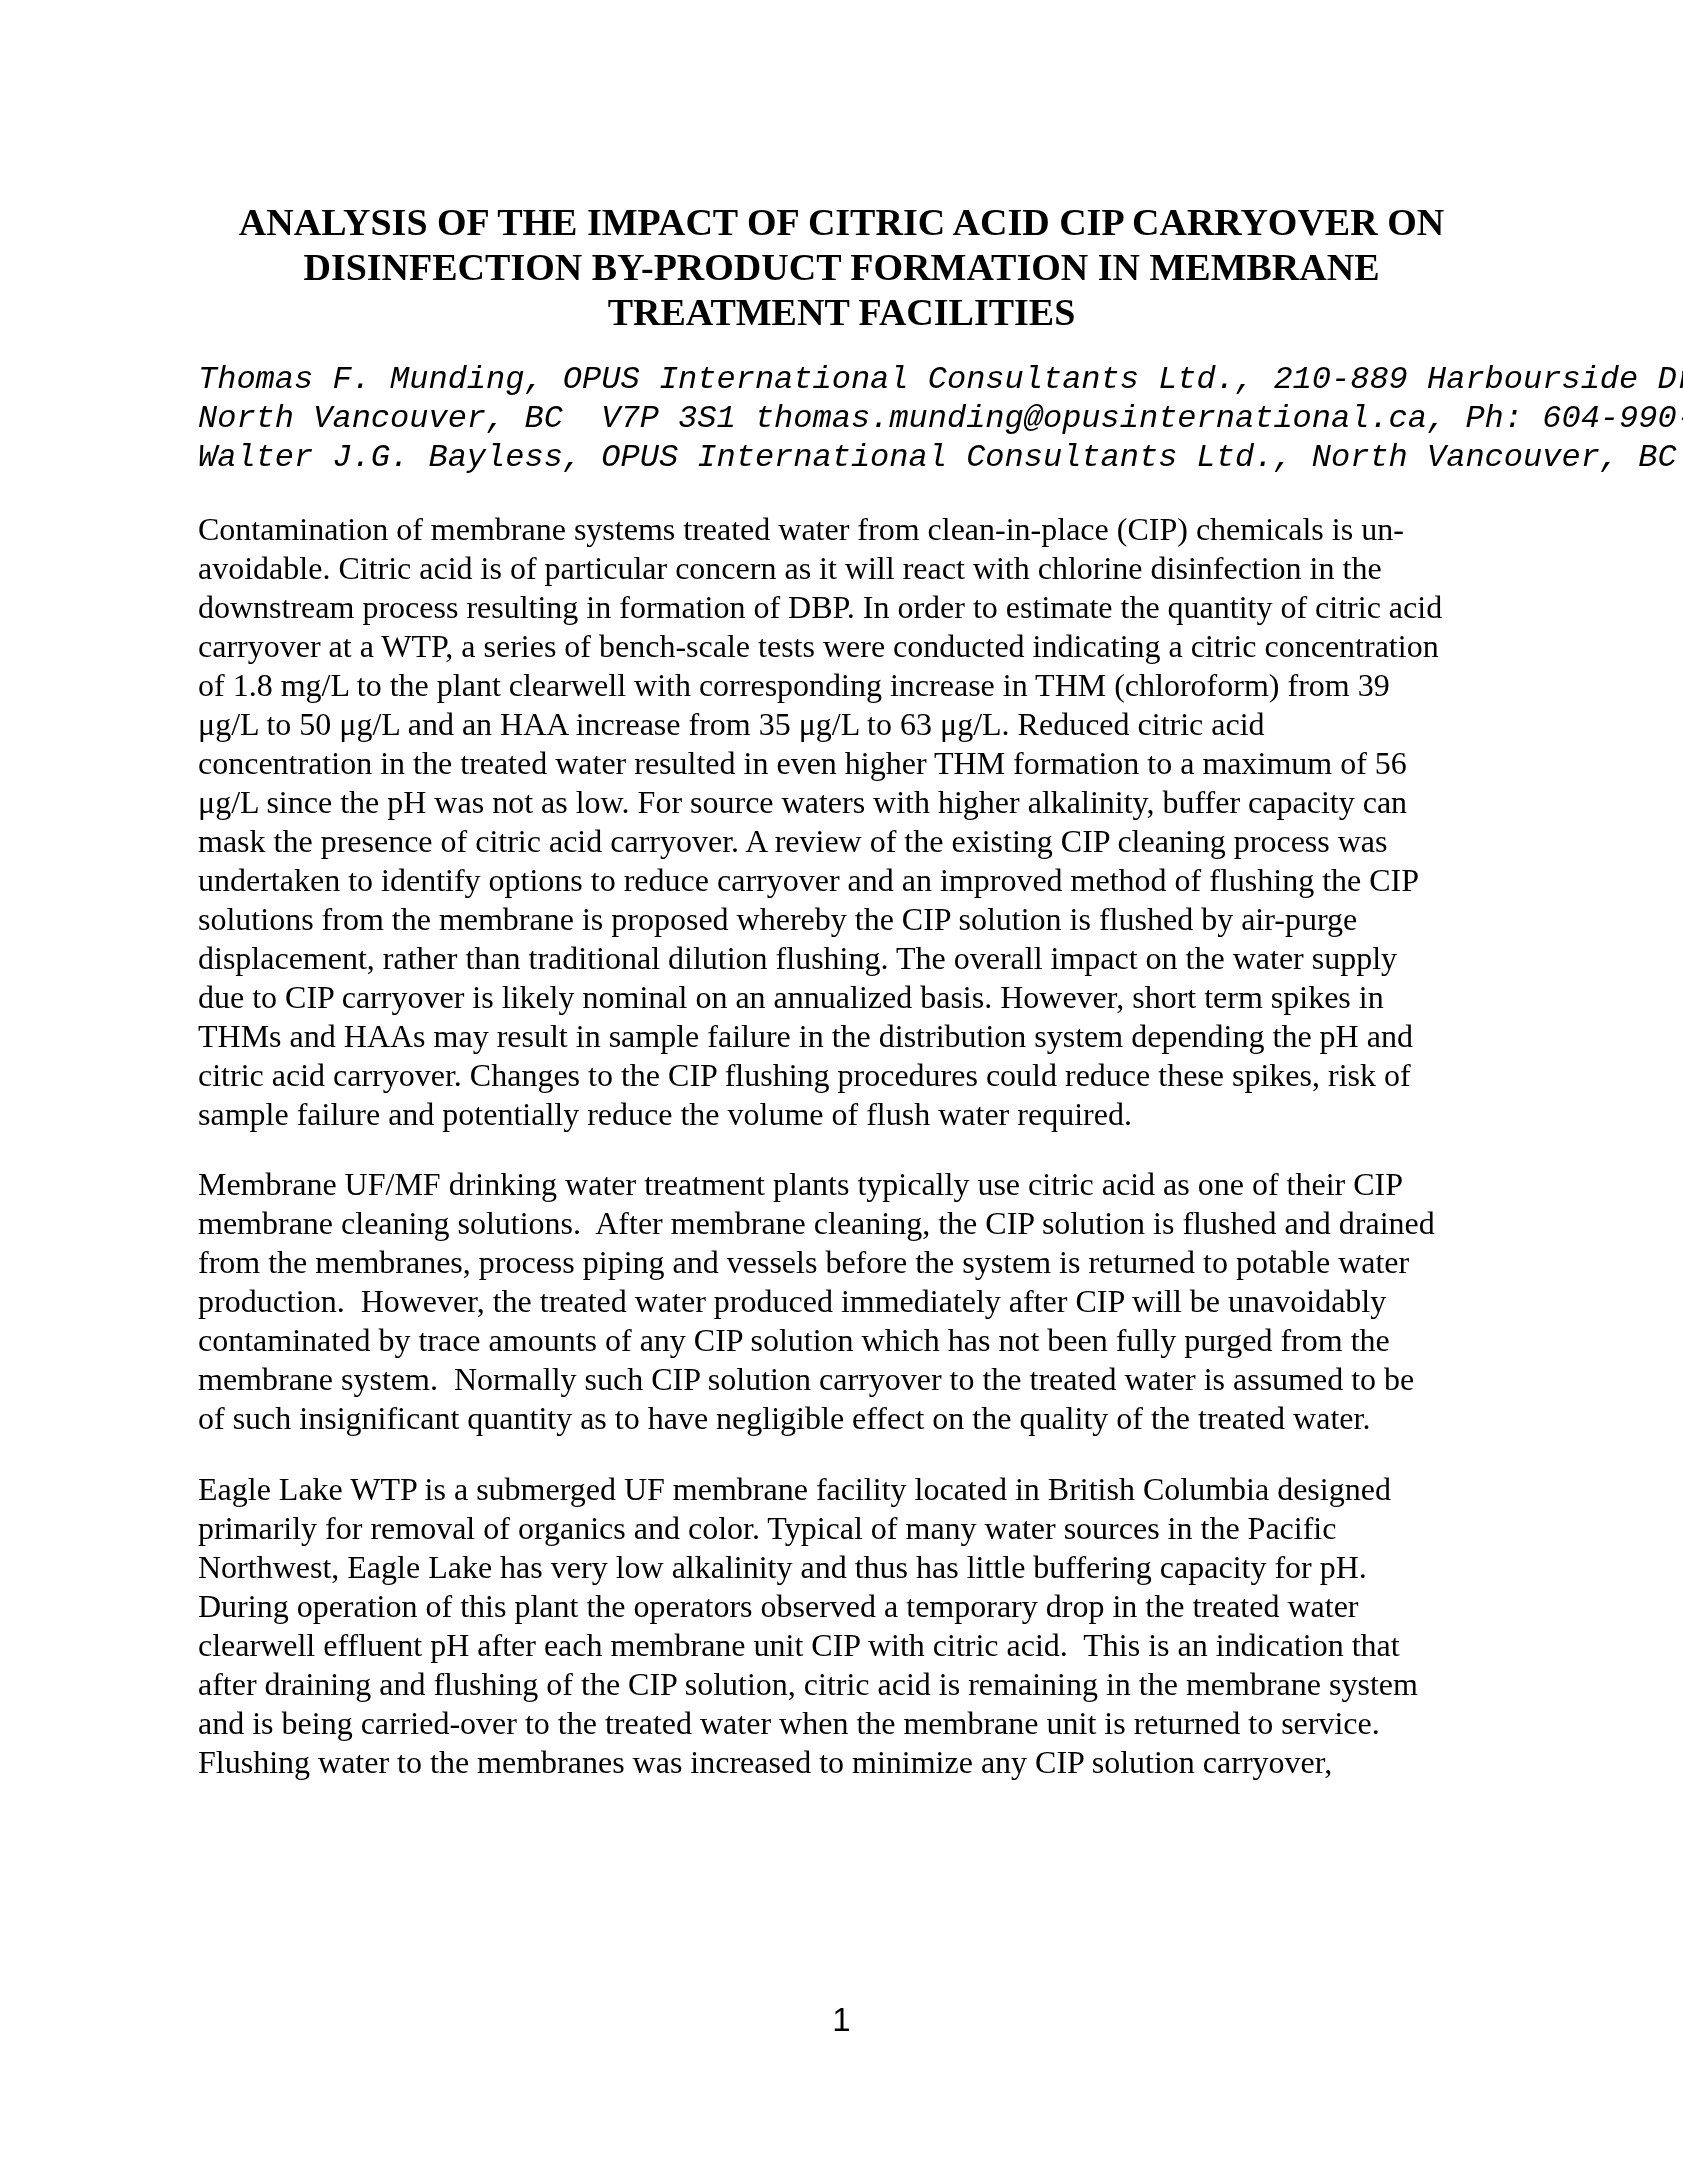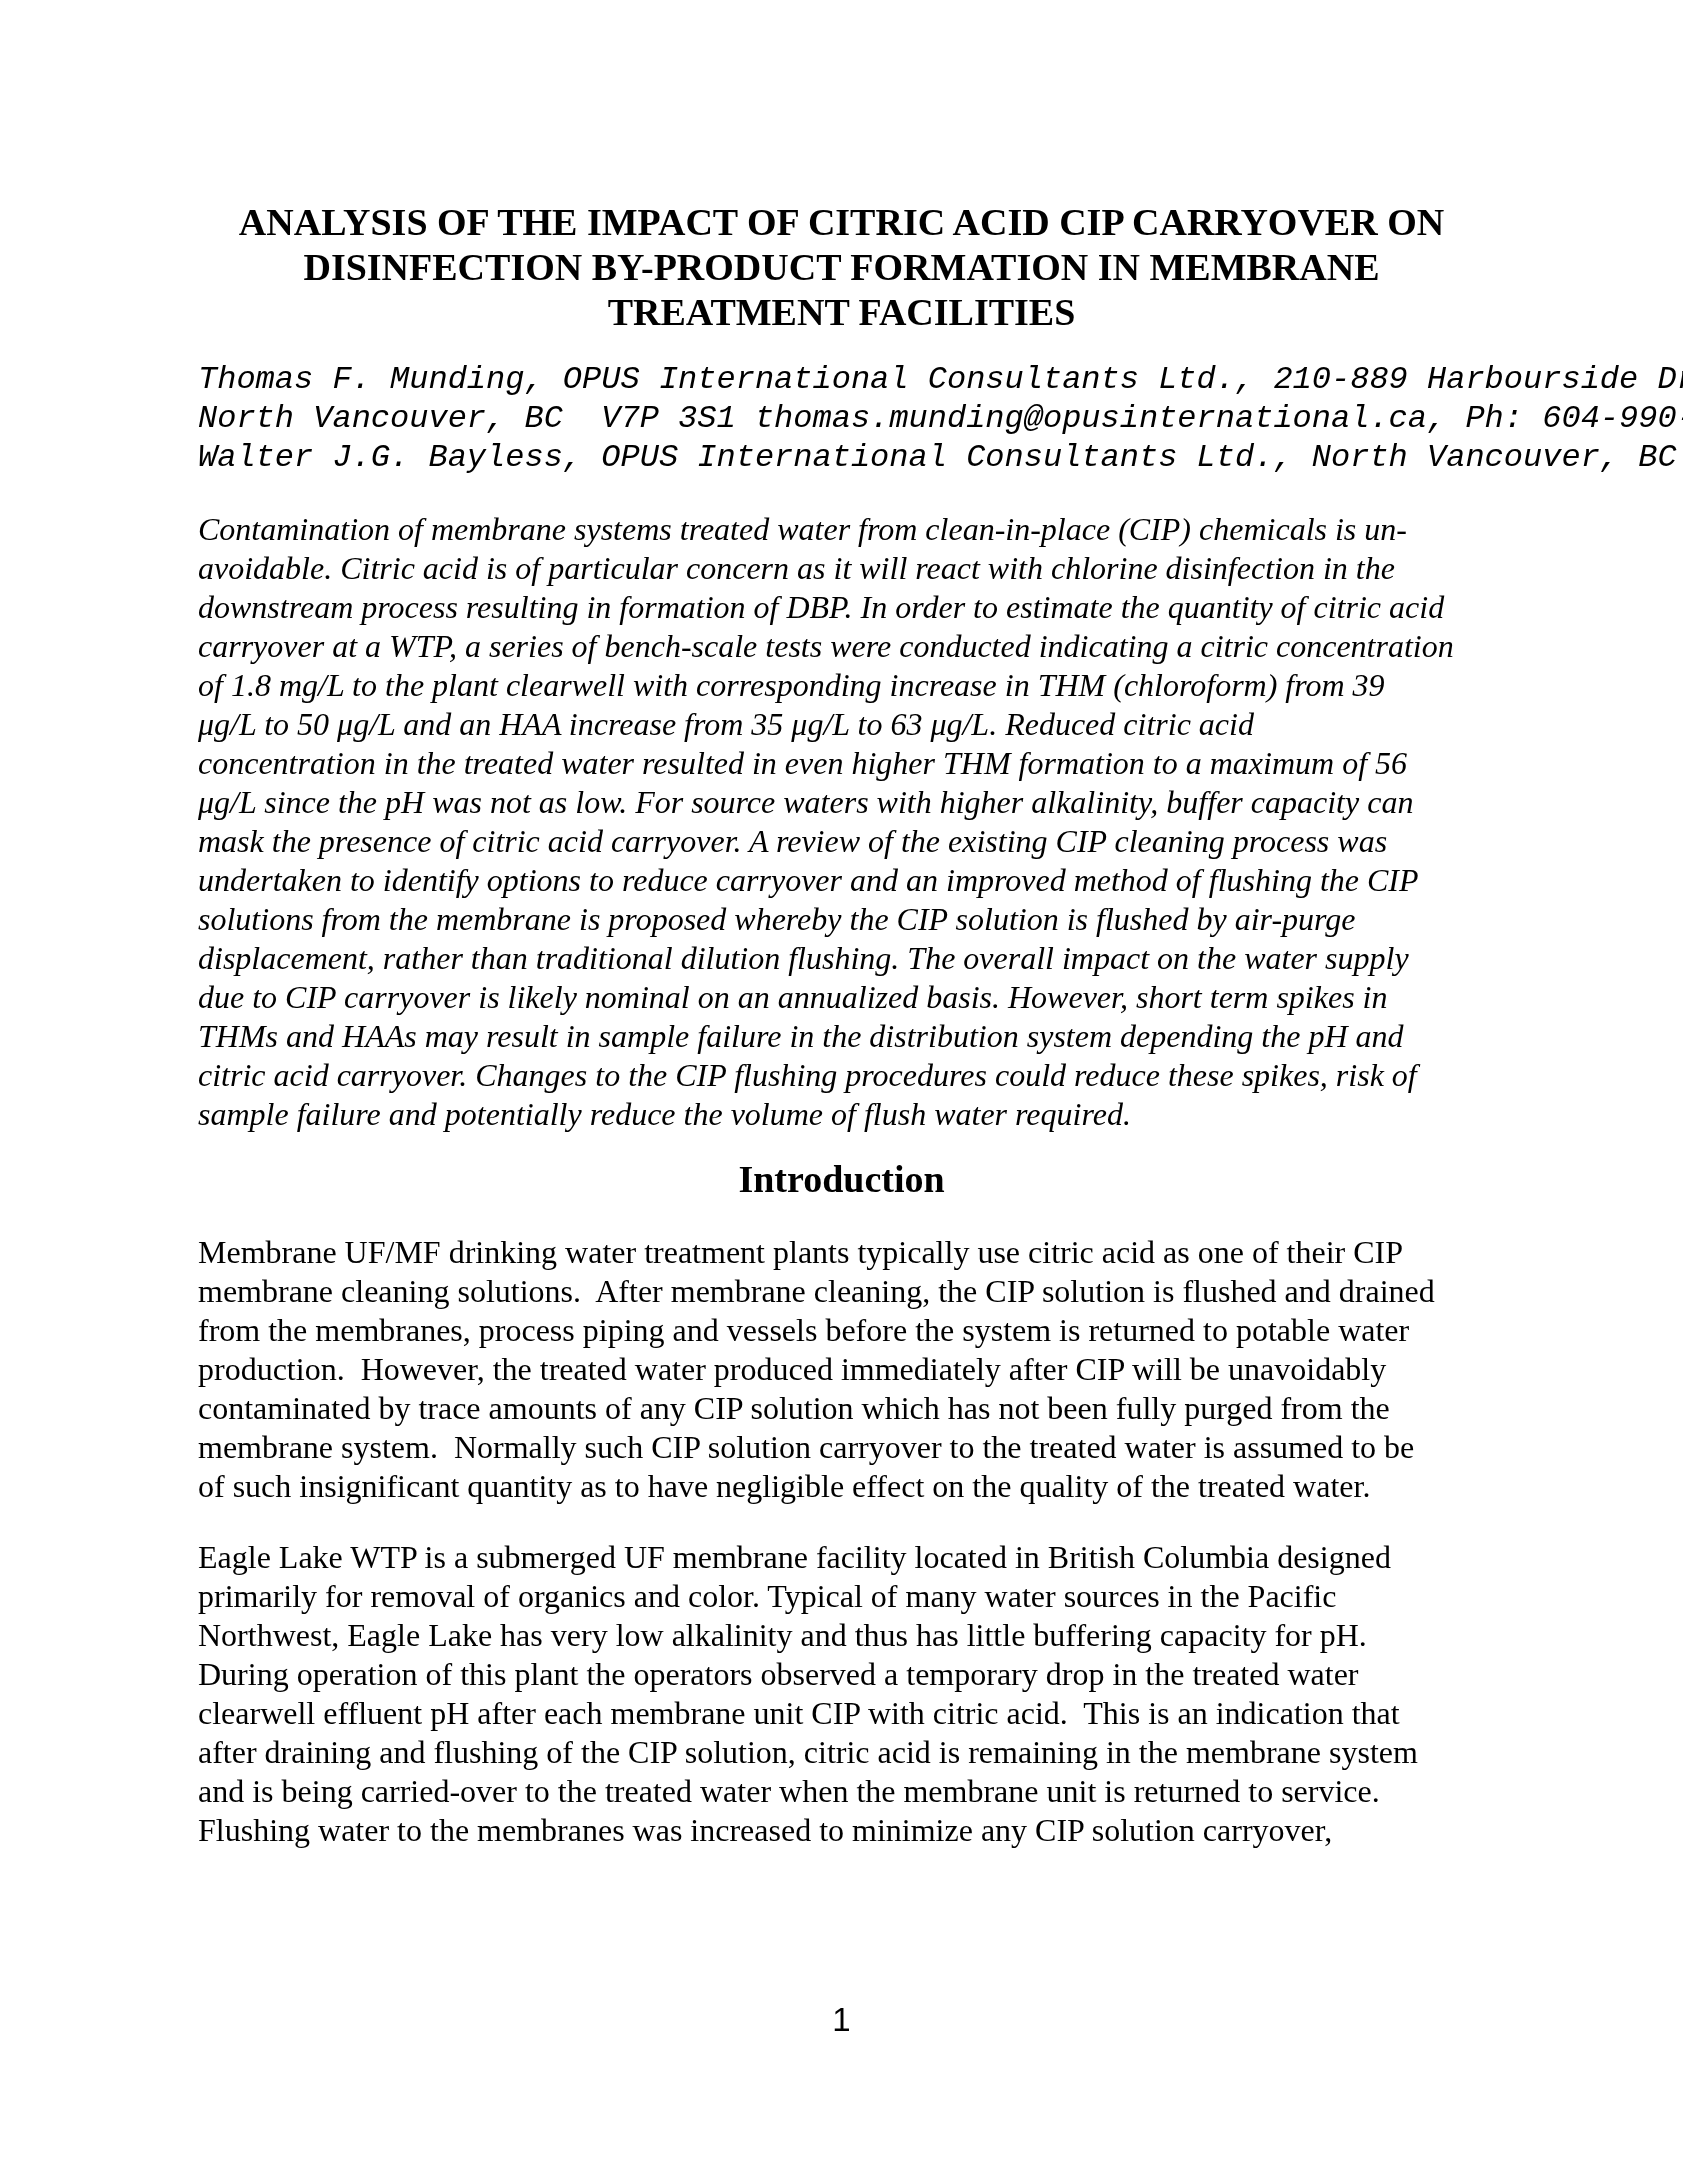--- a/index.html
+++ b/index.html
@@ -43,21 +43,21 @@
     white-space: pre;
   }
   .heading-abstract { margin-top: 74px; }
   .heading-introduction { margin-top: 23px; }
   .body-para {
     font-size: 32px;
     line-height: 39px;
     text-align: left;
     white-space: pre;
   }
-  .para-abstract { margin-top: 33px; font-style: italic; }
+  .para-abstract { margin-top: 33px; }
   .para-intro-1 { margin-top: 31px; }
   .para-intro-2 { margin-top: 32px; }
   .page-number {
     position: absolute;
     left: 0;
     right: 0;
     top: 2000px;
     text-align: center;
     font-family: "Liberation Sans", "DejaVu Sans", sans-serif;
     font-size: 33px;
@@ -89,21 +89,20 @@
 μg/L since the pH was not as low. For source waters with higher alkalinity, buffer capacity can
 mask the presence of citric acid carryover. A review of the existing CIP cleaning process was
 undertaken to identify options to reduce carryover and an improved method of flushing the CIP
 solutions from the membrane is proposed whereby the CIP solution is flushed by air-purge
 displacement, rather than traditional dilution flushing. The overall impact on the water supply
 due to CIP carryover is likely nominal on an annualized basis. However, short term spikes in
 THMs and HAAs may result in sample failure in the distribution system depending the pH and
 citric acid carryover. Changes to the CIP flushing procedures could reduce these spikes, risk of
 sample failure and potentially reduce the volume of flush water required.</div>
 
-    <div class="section-heading heading-introduction">Introduction</div>
 
     <div class="body-para para-intro-1">Membrane UF/MF drinking water treatment plants typically use citric acid as one of their CIP
 membrane cleaning solutions.  After membrane cleaning, the CIP solution is flushed and drained
 from the membranes, process piping and vessels before the system is returned to potable water
 production.  However, the treated water produced immediately after CIP will be unavoidably
 contaminated by trace amounts of any CIP solution which has not been fully purged from the
 membrane system.  Normally such CIP solution carryover to the treated water is assumed to be
 of such insignificant quantity as to have negligible effect on the quality of the treated water.</div>
 
     <div class="body-para para-intro-2">Eagle Lake WTP is a submerged UF membrane facility located in British Columbia designed

